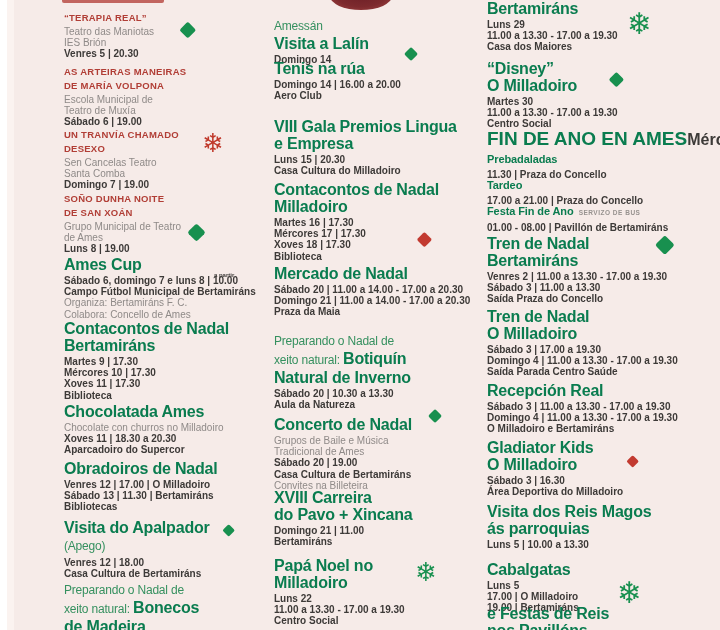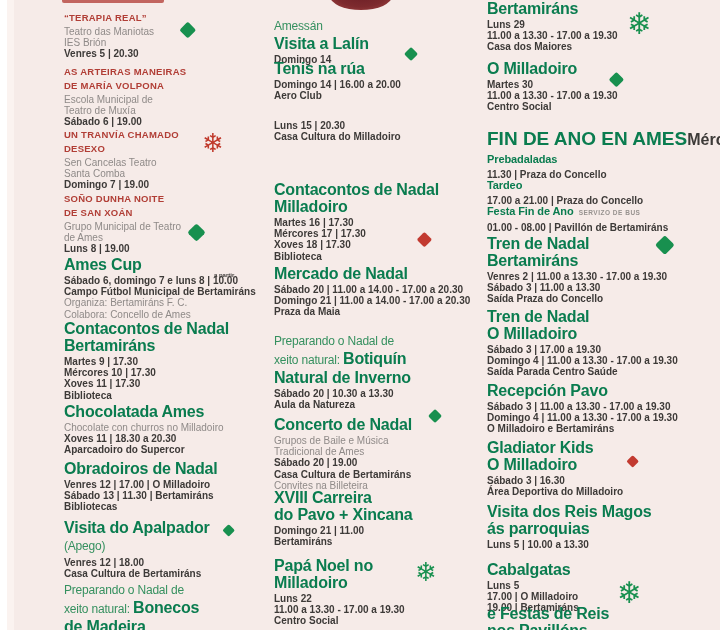--- a/index.html
+++ b/index.html
@@ -168,20 +168,24 @@
       <div class="item" style="top: 60px;">
         <div>
           <div class="hline hl-gx"><span class="seg seg-gx">Tenis na rúa</span></div>
         </div>
         <div class="details">
           <div class="ln ln-b"><span>Domingo 14 | 16.00 a 20.00</span></div>
           <div class="ln ln-b"><span>Aero Club</span></div>
         </div>
       </div>
       <div class="item" style="top: 118px;">
+        <div>
+          <div class="hline hl-gx"><span class="seg seg-gx">VIII Gala Premios Lingua</span></div>
+          <div class="hline hl-gx"><span class="seg seg-gx">e Empresa</span></div>
+        </div>
         <div class="details">
           <div class="ln ln-b"><span>Luns 15 | 20.30</span></div>
           <div class="ln ln-b"><span>Casa Cultura do Milladoiro</span></div>
         </div>
       </div>
       <div class="item" style="top: 181px;">
         <div>
           <div class="hline hl-gx"><span class="seg seg-gx">Contacontos de Nadal</span></div>
           <div class="hline hl-gx"><span class="seg seg-gx">Milladoiro</span></div>
         </div>
@@ -253,20 +257,21 @@
           <div class="hline hl-gx"><span class="seg seg-gx">Bertamiráns</span></div>
         </div>
         <div class="details">
           <div class="ln ln-b"><span>Luns 29</span></div>
           <div class="ln ln-b"><span>11.00 a 13.30 - 17.00 a 19.30</span></div>
           <div class="ln ln-b"><span>Casa dos Maiores</span></div>
         </div>
       </div>
       <div class="item" style="top: 60px;">
         <div>
+          <div class="hline hl-gx"><span class="seg seg-gx">“Disney”</span></div>
           <div class="hline hl-gx"><span class="seg seg-gx">O Milladoiro</span></div>
         </div>
         <div class="details">
           <div class="ln ln-b"><span>Martes 30</span></div>
           <div class="ln ln-b"><span>11.00 a 13.30 - 17.00 a 19.30</span></div>
           <div class="ln ln-b"><span>Centro Social</span></div>
         </div>
       </div>
       <div class="item" style="top: 131px;">
         <div>
@@ -314,21 +319,21 @@
           <div class="hline hl-gx"><span class="seg seg-gx">O Milladoiro</span></div>
         </div>
         <div class="details">
           <div class="ln ln-b"><span>Sábado 3 | 17.00 a 19.30</span></div>
           <div class="ln ln-b"><span>Domingo 4 | 11.00 a 13.30 - 17.00 a 19.30</span></div>
           <div class="ln ln-b"><span>Saída Parada Centro Saúde</span></div>
         </div>
       </div>
       <div class="item" style="top: 382px;">
         <div>
-          <div class="hline hl-gx"><span class="seg seg-gx">Recepción Pavo</span></div>
+          <div class="hline hl-gx"><span class="seg seg-gx">Recepción Real</span></div>
         </div>
         <div class="details">
           <div class="ln ln-b"><span>Sábado 3 | 11.00 a 13.30 - 17.00 a 19.30</span></div>
           <div class="ln ln-b"><span>Domingo 4 | 11.00 a 13.30 - 17.00 a 19.30</span></div>
           <div class="ln ln-b"><span>O Milladoiro e Bertamiráns</span></div>
         </div>
       </div>
       <div class="item" style="top: 439px;">
         <div>
           <div class="hline hl-gx"><span class="seg seg-gx">Gladiator Kids</span></div>

